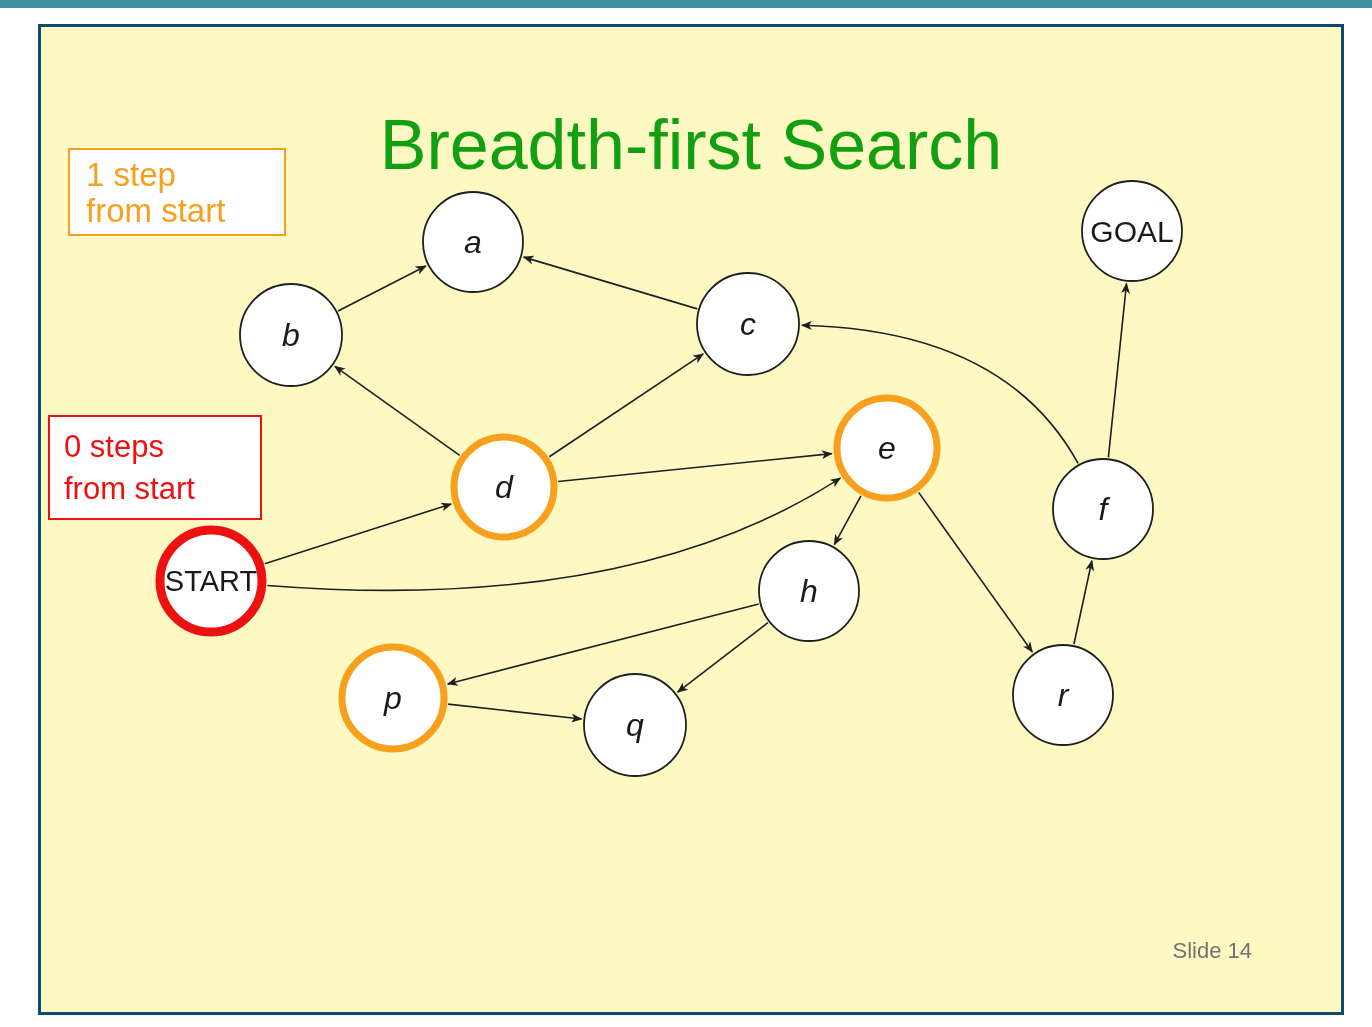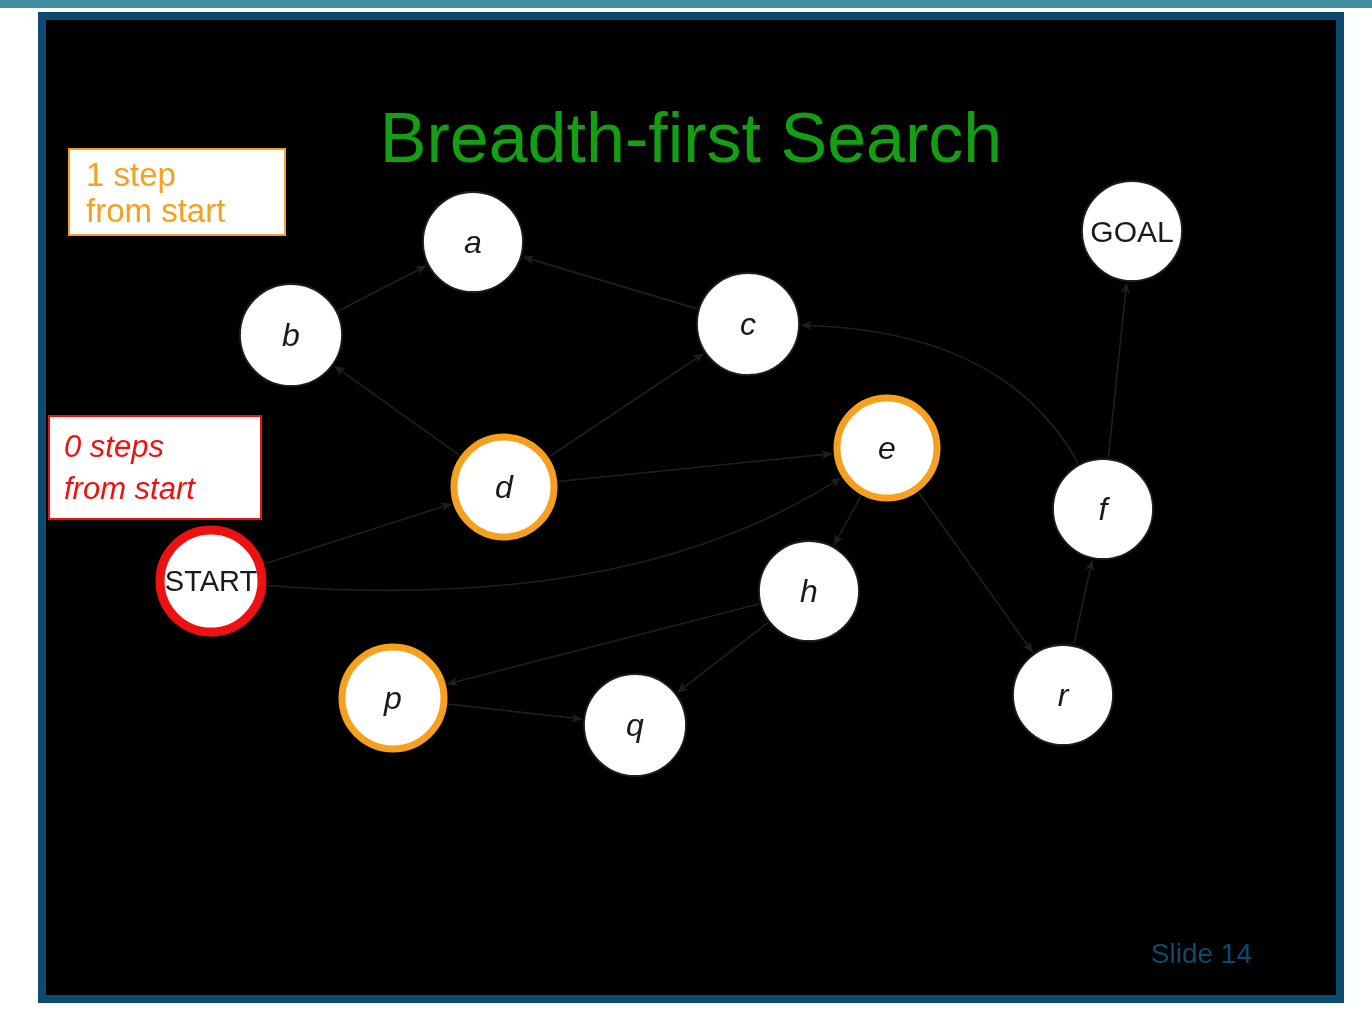--- a/index.html
+++ b/index.html
@@ -15,24 +15,24 @@
     background: #ffffff;
     overflow: hidden;
   }
   #top-strip {
     position: absolute;
     left: 0; top: 0;
     width: 1372px; height: 8px;
   }
   #slide-frame {
     position: absolute;
-    left: 38px; top: 12px;
+    left: 38px; top: 24px;
     width: 1306px; height: 991px;
-    border: 8px solid #0c4a6e;
-    background: #000000;
+    border: 3px solid #0c4a6e;
+    background: #fef9c3;
     box-sizing: border-box;
   }
   #slide-title {
     position: absolute;
     left: 0; right: 0;
     top: 78px;
     text-align: center;
     font-size: 70px;
     letter-spacing: 0px;
     white-space: nowrap;
@@ -52,33 +52,32 @@
     padding: 7px 0 0 16px;
   }
   #note-zero-steps {
     left: 48px; top: 415px;
     width: 214px; height: 105px;
     border: 2px solid #EE1111;
     color: #EE1111;
     font-size: 31px;
     line-height: 42px;
     padding: 9px 0 0 14px;
-    font-style: italic;
   }
   #graph-svg {
     position: absolute;
     left: 0; top: 0;
     width: 1372px; height: 1027px;
   }
   #slide-number {
     position: absolute;
     right: 120px;
     top: 938px;
-    font-size: 28px;
-    color: #0c4a6e;
+    font-size: 22px;
+    color: #737373;
     text-align: right;
   }
 </style>
 </head>
 <body>
 
 <div id="page">
   <div id="top-strip" style="background: rgb(62, 143, 161);"></div>
 
   <div id="slide-frame">

